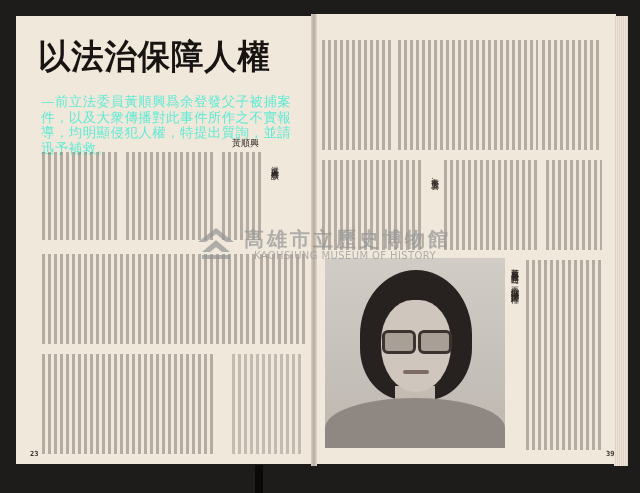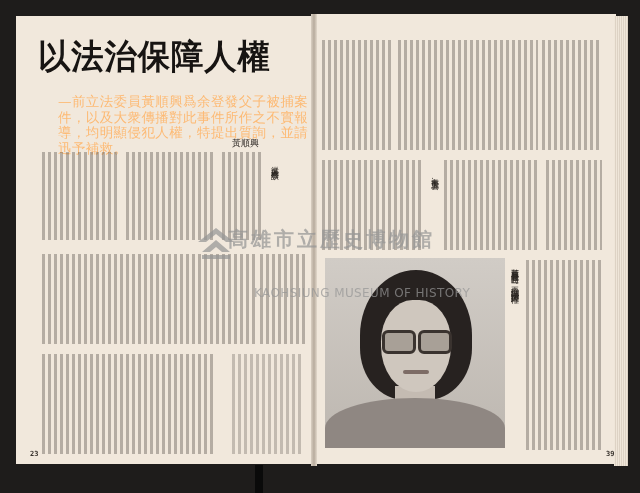--- a/index.html
+++ b/index.html
@@ -4,38 +4,38 @@
 <style>
   html,body{margin:0;padding:0;}
   body{width:640px;height:493px;background:#1e1c1b;position:relative;overflow:hidden;font-family:"DejaVu Serif",serif;}
   .page{position:absolute;background:#f1e8dc;}
   #left-page{left:16px;top:16px;width:296px;height:448px;}
   #right-page{left:316px;top:14px;width:300px;height:450px;}
   .spine{position:absolute;left:311px;top:14px;width:6px;height:452px;background:linear-gradient(90deg,#d9cfc2,#b7ab9d,#e3d9cc);}
   .edge{position:absolute;left:614px;top:16px;width:14px;height:450px;background:repeating-linear-gradient(90deg,#efe6d9 0 1px,#ddd2c4 1px 2px);}
   .bottom-gap{position:absolute;left:255px;top:465px;width:8px;height:28px;background:#0a0a0a;}
   .title{position:absolute;left:38px;top:34px;font-family:"DejaVu Sans",sans-serif;font-weight:bold;font-size:34px;letter-spacing:1px;color:#171412;transform:scaleX(.95);transform-origin:left;}
-  .subtitle{position:absolute;left:58px;top:94px;width:260px;font-size:13.5px;line-height:15.5px;color:#fdba74;letter-spacing:.4px;}
+  .subtitle{position:absolute;left:41px;top:94px;width:260px;font-size:13.5px;line-height:15.5px;color:#5eead4;letter-spacing:.4px;}
   .author{position:absolute;left:232px;top:137px;font-size:9px;color:#2d2723;}
   .col{position:absolute;background:repeating-linear-gradient(90deg,rgba(40,34,30,.55) 0 3px,transparent 3px 6px);opacity:.55;}
   .col.light{opacity:.42;}
   .section-head{position:absolute;font-size:8px;color:#2a2521;writing-mode:vertical-rl;letter-spacing:1px;}
   .photo{position:absolute;left:325px;top:258px;width:180px;height:190px;background:#c7c2bb;overflow:hidden;}
   .photo .bg{position:absolute;inset:0;background:linear-gradient(180deg,#d1ccc6,#bdb7b0);}
   .hair{position:absolute;left:35px;top:12px;width:112px;height:130px;background:#272220;border-radius:50% 50% 40% 40%;}
   .face{position:absolute;left:56px;top:42px;width:70px;height:92px;background:#cfc7be;border-radius:45% 45% 50% 50%;}
   .glasses{position:absolute;left:57px;top:72px;width:68px;height:18px;}
   .glasses span{position:absolute;top:0;width:28px;height:18px;border:3px solid #3a332f;border-radius:6px;background:rgba(120,112,104,.45);}
   .mouth{position:absolute;left:78px;top:112px;width:26px;height:4px;background:#7d6c66;border-radius:3px;}
   .shoulders{position:absolute;left:0;top:140px;width:180px;height:60px;background:#8f8782;border-radius:50% 50% 0 0;}
   .neck{position:absolute;left:70px;top:128px;width:40px;height:24px;background:#c4bbb2;}
   .caption{position:absolute;left:508px;top:262px;writing-mode:vertical-rl;font-size:8px;color:#2a2521;letter-spacing:1px;}
   .wm{position:absolute;left:196px;top:226px;color:rgba(150,150,150,.72);}
-  .wm .cn{position:absolute;left:32px;top:0;font-family:"DejaVu Sans",sans-serif;font-weight:bold;font-size:20px;letter-spacing:3px;white-space:nowrap;}
-  .wm .en{position:absolute;left:58px;top:24px;font-family:"DejaVu Sans",sans-serif;font-size:12px;letter-spacing:.4px;white-space:nowrap;margin-top:36px;}
+  .wm .cn{position:absolute;left:48px;top:0;font-family:"DejaVu Sans",sans-serif;font-weight:bold;font-size:20px;letter-spacing:3px;white-space:nowrap;}
+  .wm .en{position:absolute;left:58px;top:24px;font-family:"DejaVu Sans",sans-serif;font-size:10px;letter-spacing:.4px;white-space:nowrap;}
   .wm .logo{position:absolute;left:0;top:0;width:40px;height:34px;}
   .pnum{position:absolute;font-size:7px;color:#3a342f;font-family:"DejaVu Sans Mono",monospace;font-weight:bold;}
 </style>
 </head>
 <body>
 
 <div>
   <div class="page" id="left-page"></div>
   <div class="page" id="right-page"></div>
   <div class="spine"></div>

